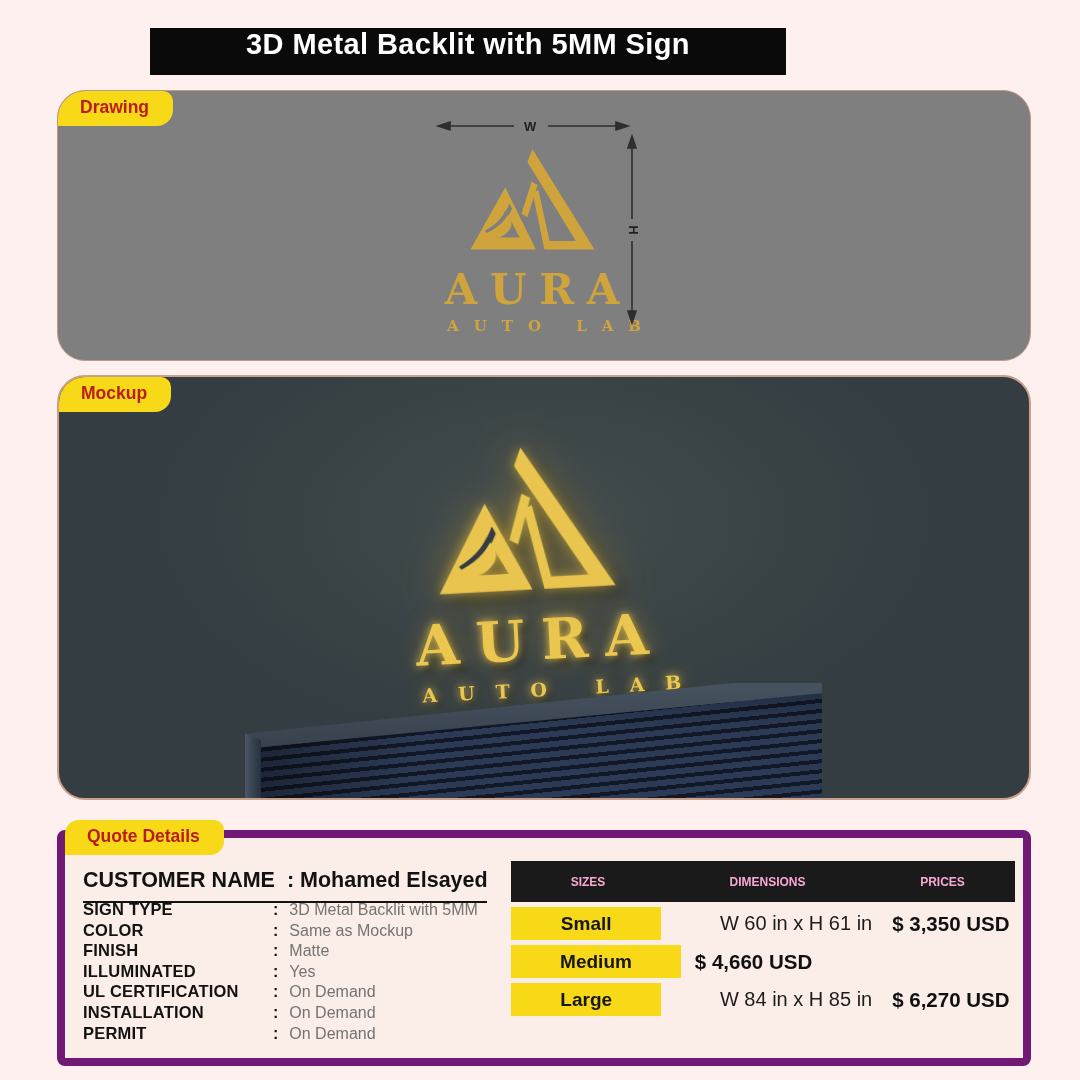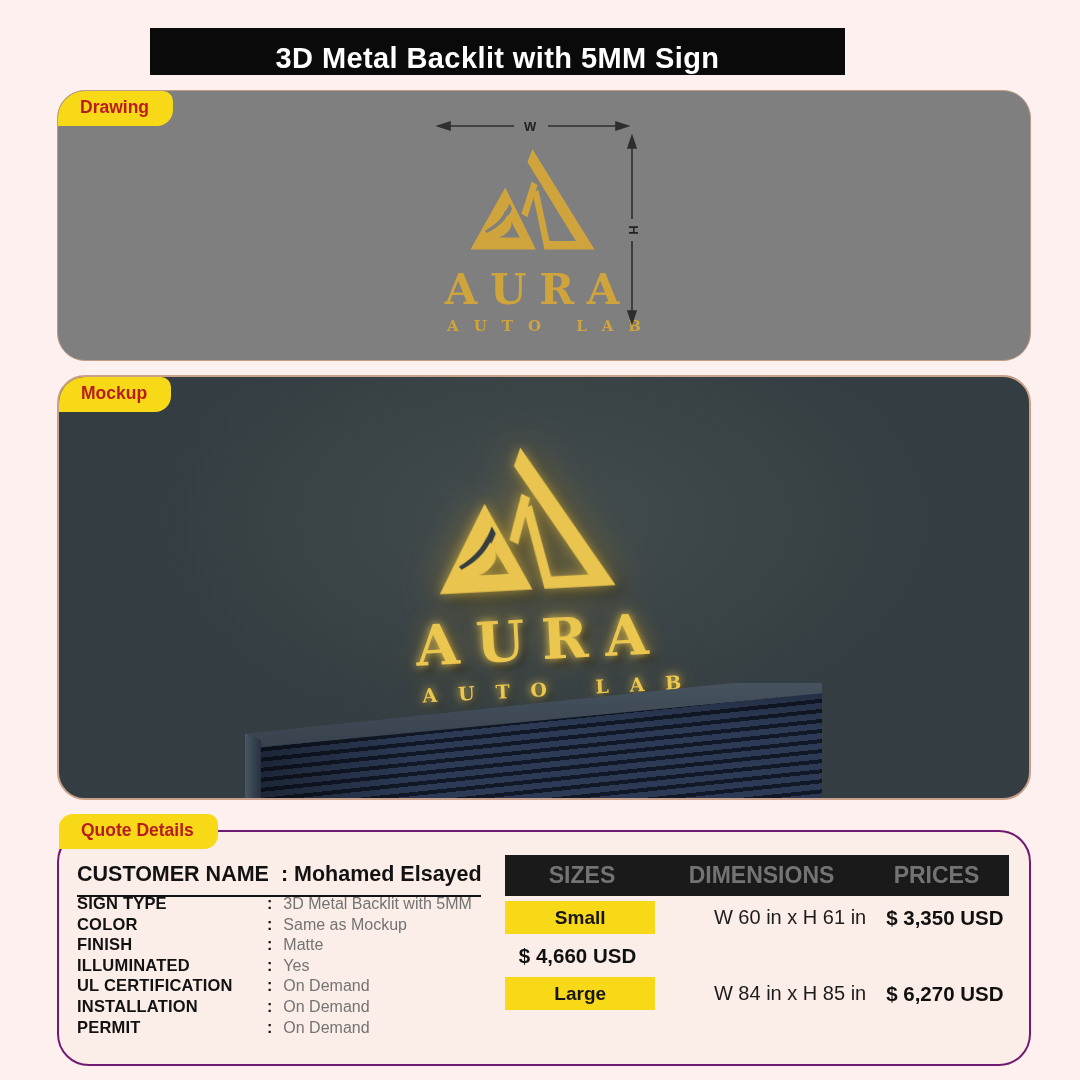--- a/index.html
+++ b/index.html
@@ -1,28 +1,28 @@
 <!DOCTYPE html>
 <html><head>
 <meta charset="utf-8">
 <style>
   * { margin:0; padding:0; box-sizing:border-box; }
   body { width:1080px; height:1080px; background:#FDF0EE; font-family:"Liberation Sans", sans-serif; position:relative; overflow:hidden; }
   #stage { position:absolute; inset:0; }
 
   
-  .title-bar { position:absolute; left:150px; top:28px; width:695px; height:47px;
-    background:#0A0A0A; display:flex; align-items:flex-end; justify-content:center; }
+  .title-bar { position:absolute; left:150px; top:28px; width:636px; height:47px;
+    background:#0A0A0A; display:flex; align-items:flex-start; justify-content:center; }
   .title-bar span { color:#FFFFFF; font-size:29px; font-weight:800; letter-spacing:.4px; }
 
   
   .panel { position:absolute; left:57px; width:974px; border-radius:28px; overflow:hidden; }
   .panel-drawing { top:90px; height:271px; background:#7F7F7F; border:1px solid #BF9B86; }
   .panel-mockup  { top:375px; height:425px; background:#343D41; border:2px solid #C9A08A; }
-  .panel-quote   { top:830px; height:236px; background:#FBEEE9; border:2px solid #701a75; overflow:visible; border-radius:32px; }
+  .panel-quote   { top:830px; height:236px; background:#FBEEE9; border:8px solid #701a75; overflow:visible; border-radius:8px; }
 
   
   .tab { position:absolute; left:0; background:#F7D917; color:#b91c1c; font-weight:800;
     font-size:17.5px; padding:6px 24px 8px 22px; border-radius:24px 10px 16px 0; z-index:5; }
   .tab-top { top:0; }
   .tab-quote { top:-18px; border-radius:14px 10px 14px 0; }
 
   
   .logo-block { position:absolute; text-align:center; white-space:nowrap; }
   .logo-block svg { display:block; margin:0 auto; }
@@ -61,21 +61,21 @@
   .cust-row .cust-name { font-weight:700; }
   .cust-rule { position:absolute; left:0; top:33px; width:404px; height:2px; background:#121212; }
   .spec-list { position:absolute; left:0; top:32px; width:412px; }
   .spec-row { display:flex; align-items:baseline; height:20.6px; }
   .spec-label { width:190px; font-weight:800; font-size:16.5px; letter-spacing:.2px; }
   .spec-colon { font-weight:800; font-size:16px; }
   .spec-value { margin-left:11px; font-size:16px; color:#737373; }
 
   .q-table { position:absolute; left:446px; top:23px; width:504px; }
   .q-head { display:flex; background:#1A1A1A; height:41px; align-items:center; }
-  .q-head .col { color:#737373; font-weight:800; font-size:23px; text-align:center; }
+  .q-head .col { color:#f9a8d4; font-weight:800; font-size:12px; text-align:center; }
   .col-size { width:154px; } .col-dim { width:205px; } .col-price { width:145px; }
   .q-row { display:flex; align-items:center; height:33px; margin-top:5px; }
   .size-chip { width:170px; height:33px; background:#F7D917; color:#161616; font-weight:800; font-size:19px;
     display:flex; align-items:center; justify-content:center; }
   .dim-cell { width:205px; text-align:center; font-size:20px; color:#1c1c1c;margin-left:44px; }
   .price-cell { width:145px; text-align:center; font-size:20.5px; font-weight:800; color:#101010; }
 </style>
 </head>
 <body>
 
@@ -198,20 +198,21 @@
         <span class="col col-size">SIZES</span>
         <span class="col col-dim">DIMENSIONS</span>
         <span class="col col-price">PRICES</span>
       </div>
       <div class="q-row">
         <span class="size-chip">Small</span>
         <span class="dim-cell">W 60 in x H 61 in</span>
         <span class="price-cell">$ 3,350 USD</span>
       </div>
       <div class="q-row">
+        <span class="size-chip">Medium</span>
         <span class="price-cell">$ 4,660 USD</span>
       </div>
       <div class="q-row">
         <span class="size-chip">Large</span>
         <span class="dim-cell">W 84 in x H 85 in</span>
         <span class="price-cell">$ 6,270 USD</span>
       </div>
     </div>
   </div>
 

